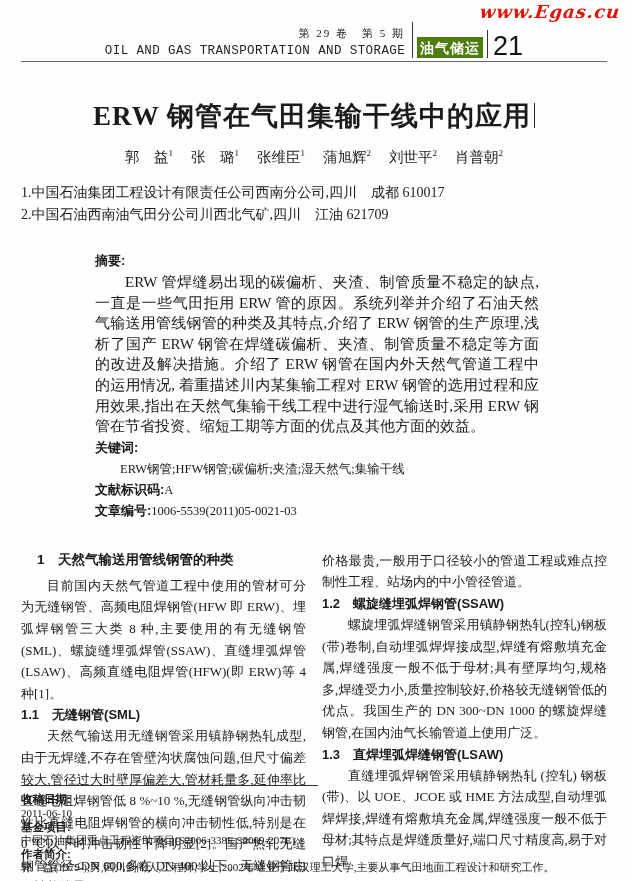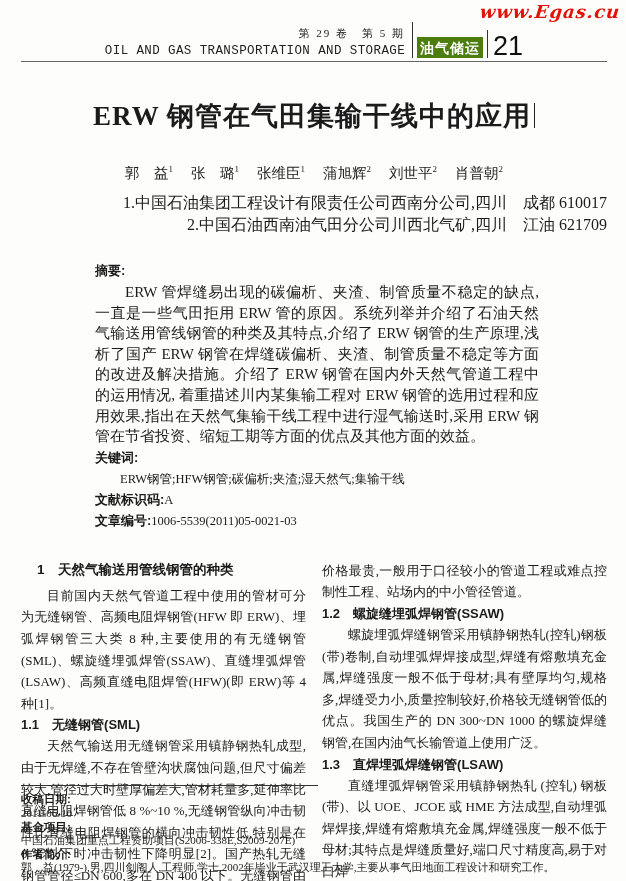--- a/index.html
+++ b/index.html
@@ -48,24 +48,24 @@
   .title{
     text-align:center;
     font-weight:bold;
     font-size:27px;
     letter-spacing:1px;
     margin:36px 0 0;
   }
   .cursor{display:inline-block;width:1px;height:25px;background:#222;margin-left:3px;vertical-align:-3px;}
   .authors{
     display:flex;justify-content:center;gap:18px;
-    margin-top:30px;font-size:14.5px;
+    margin-top:14px;font-size:14.5px;
   }
   .authors sup{font-size:9px;}
-  .affils{text-align:right;font-size:16px;line-height:22px;margin-top:9px;}
+  .affils{text-align:left;font-size:14px;line-height:22px;margin-top:15px;}
   
   .meta{margin:24px 68px 0 74px;}
   .mlabel{font:bold 13px/22px "Liberation Sans",sans-serif;}
   .abstract{margin:0;text-indent:2em;text-align:justify;font-size:15px;line-height:20.6px;}
   .keywords{margin:0;text-indent:2em;font-size:12.5px;line-height:21px;}
   .mline{font-size:12.5px;line-height:21.5px;}
   .mlabel-inline{font:bold 13px "Liberation Sans",sans-serif;}
   
   .columns{display:flex;gap:16px;margin-top:27px;}
   .col{flex:1;min-width:0;font-size:13px;line-height:21.6px;text-align:justify;}

